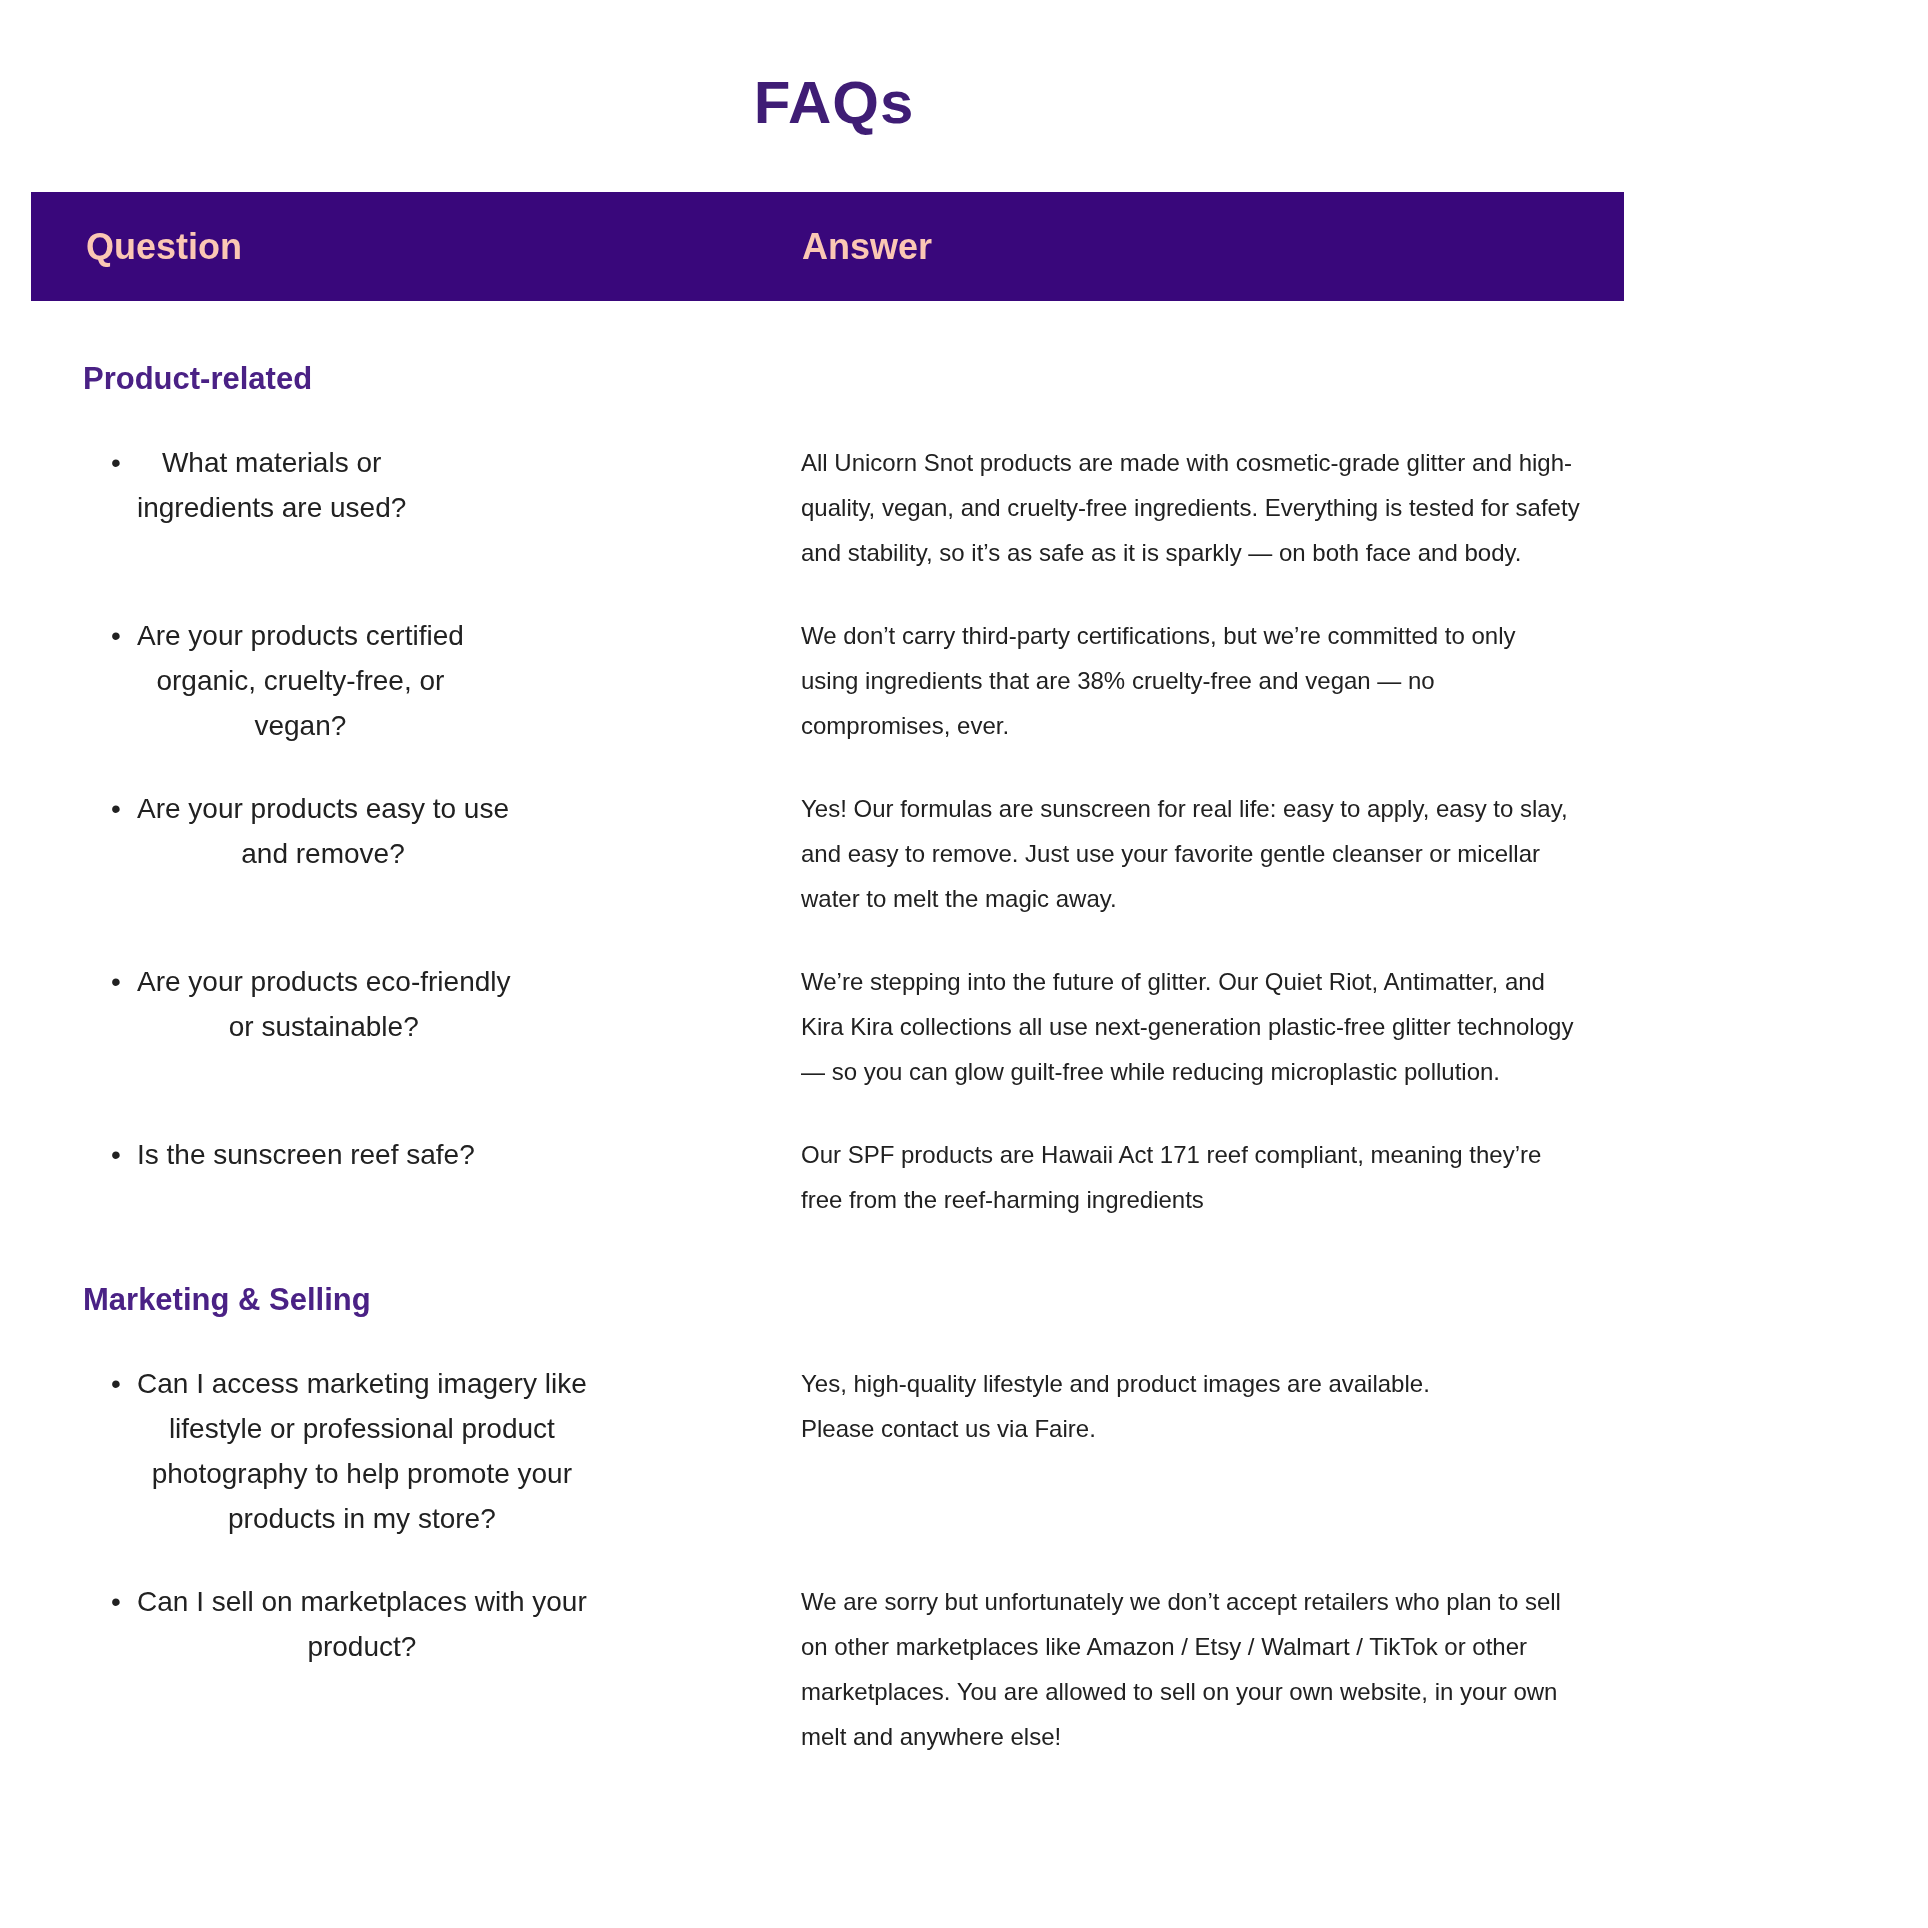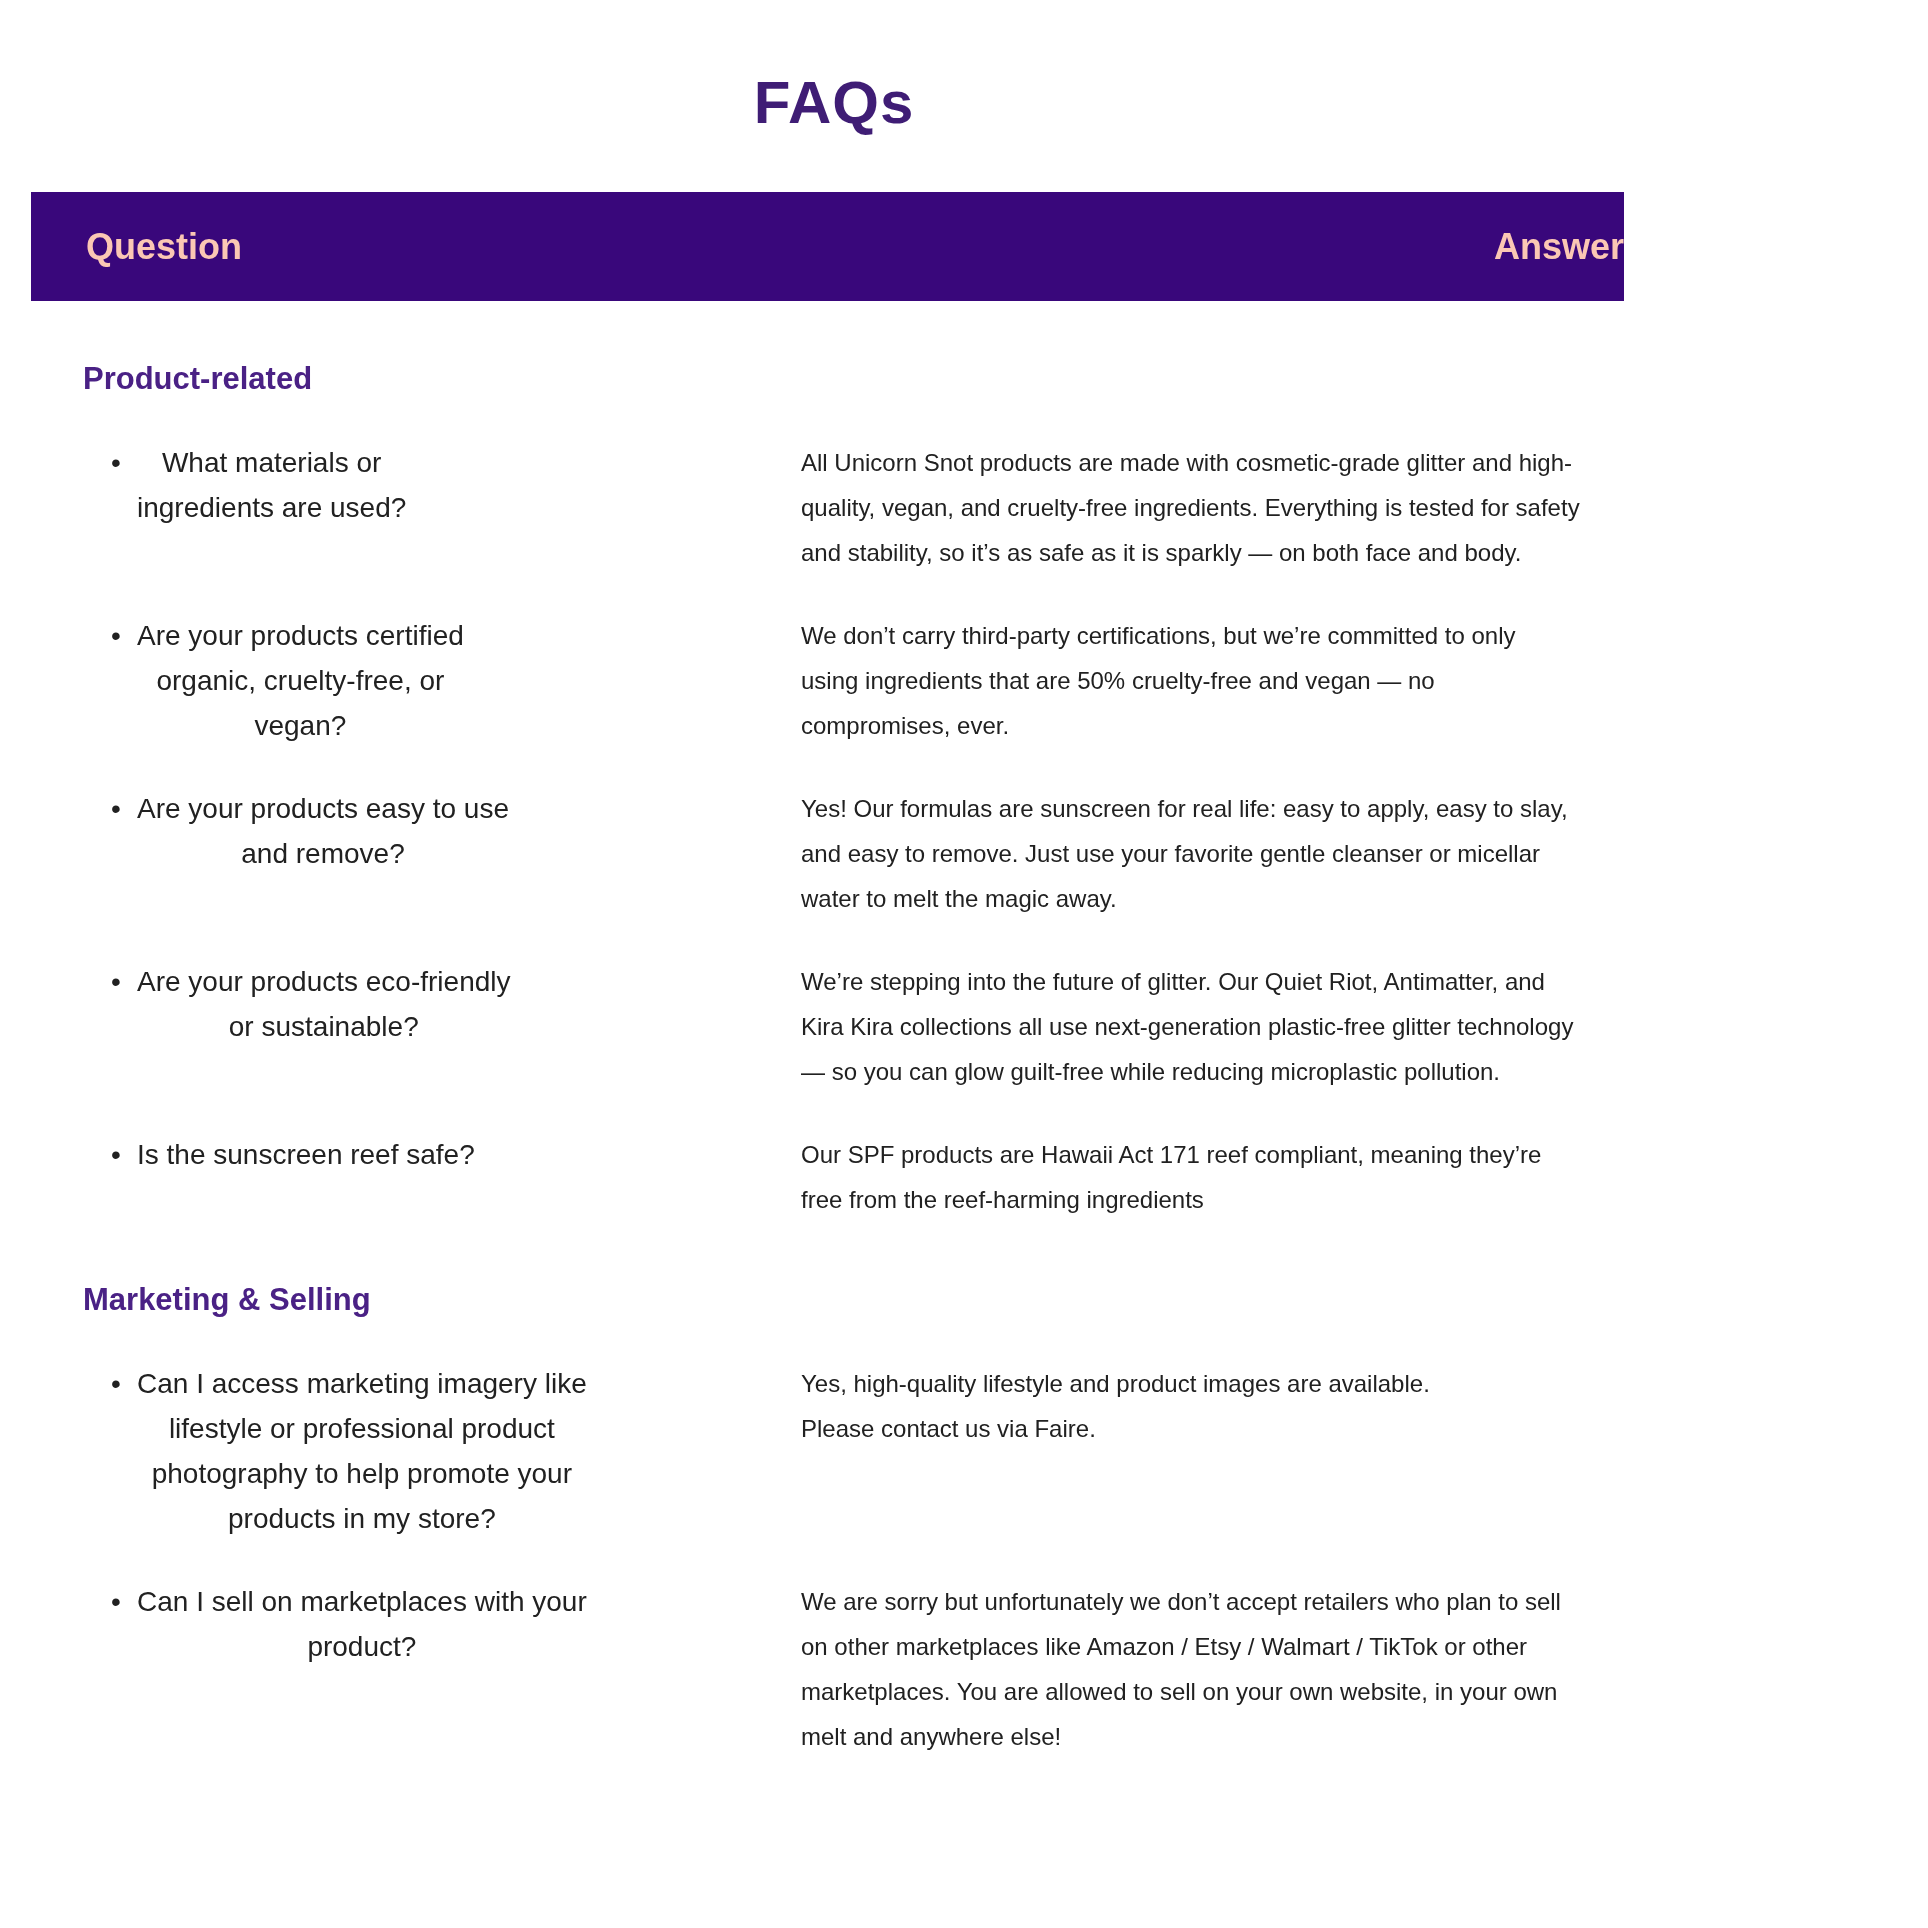--- a/index.html
+++ b/index.html
@@ -22,21 +22,20 @@
   }
 
   .header-bar{
     margin:55px 44px 0 31px;
     height:109px;
     background:#39077B;
     display:flex;
     align-items:center;
     padding-left:55px;
     box-sizing:border-box;
-    justify-content:space-between;
   }
   .header-bar .col-q{
     flex:0 0 716px;
     font-size:36px;
     font-weight:bold;
     color:#FBC7B4;
   }
   .header-bar .col-a{
     font-size:36px;
     font-weight:bold;
@@ -117,21 +116,21 @@
       </div>
 
       <div class="faq-row">
         <div class="qcell">
           <span class="bullet">•</span>
           <p class="qtext">Are your products certified
 organic, cruelty-free, or
 vegan?</p>
         </div>
         <p class="acell">We don’t carry third-party certifications, but we’re committed to only
-using ingredients that are 50% cruelty-free and vegan — no
+using ingredients that are 38% cruelty-free and vegan — no
 compromises, ever.</p>
       </div>
 
       <div class="faq-row">
         <div class="qcell">
           <span class="bullet">•</span>
           <p class="qtext">Are your products easy to use
 and remove?</p>
         </div>
         <p class="acell">Yes! Our formulas are sunscreen for real life: easy to apply, easy to slay,

